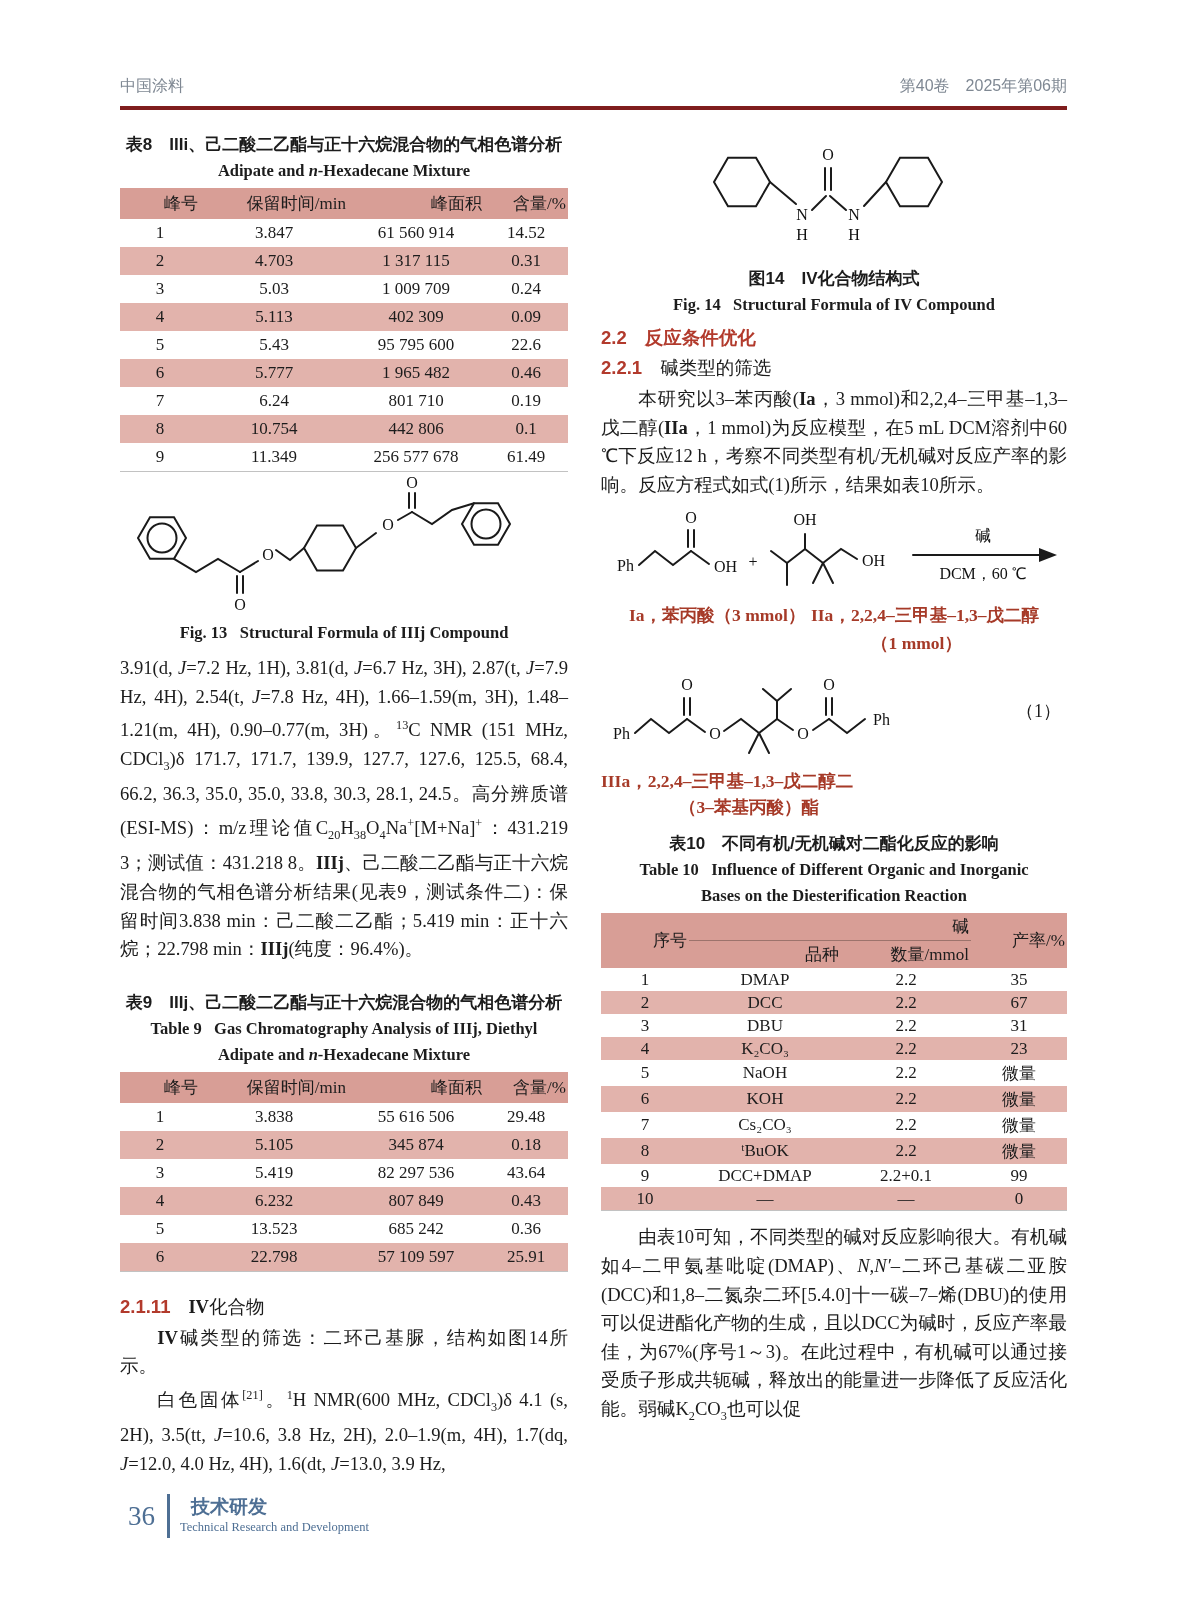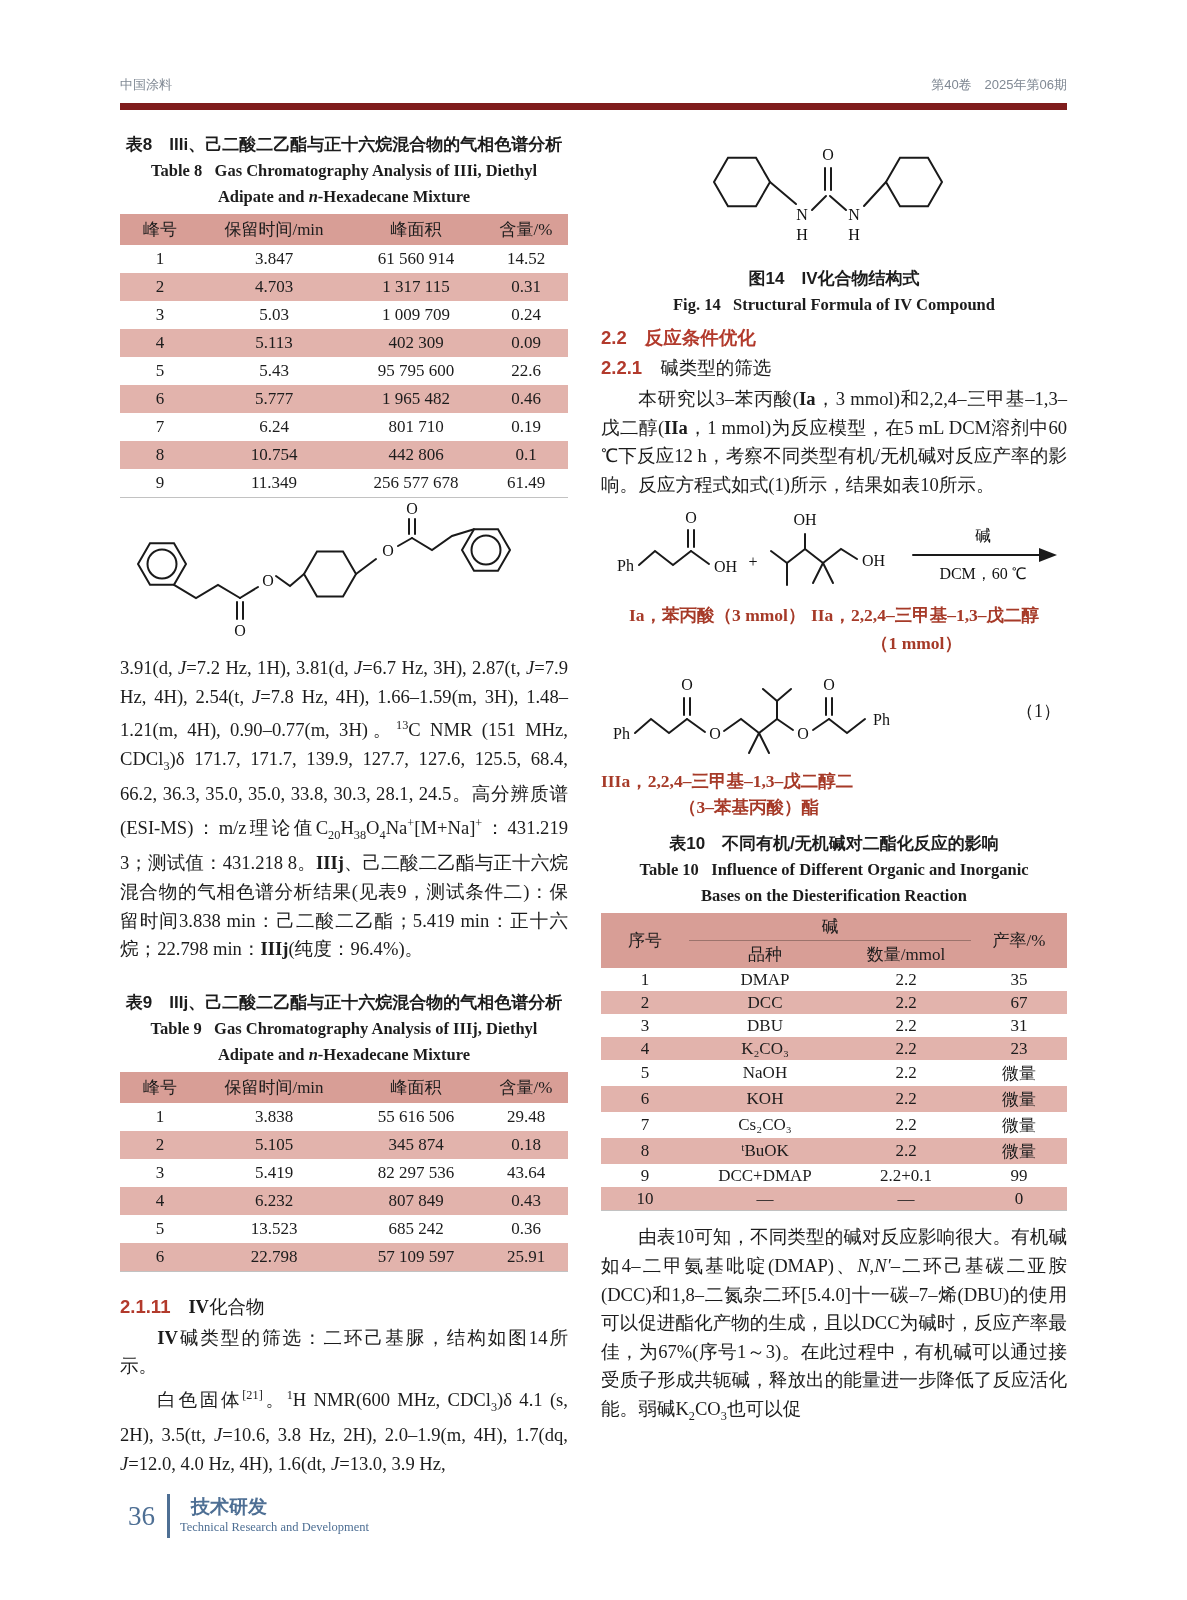--- a/index.html
+++ b/index.html
@@ -1,32 +1,32 @@
 <!DOCTYPE html>
 <html><head>
 <meta charset="utf-8">
 <style>
   html,body{margin:0;padding:0;background:#e8e8e8;}
   .page{position:relative;width:1187px;height:1600px;background:#ffffff;margin:0 auto;
         font-family:"Liberation Serif",serif;color:#1c1c1c;overflow:hidden;}
   
   .pagehead{position:absolute;left:120px;top:76px;width:947px;display:flex;justify-content:space-between;
-            align-items:flex-end;color:#7f8893;font-family:"Liberation Sans",sans-serif;font-size:13px;
-            padding-bottom:9px;border-bottom:7px solid #7f1d1d;}
+            align-items:flex-end;color:#7f8893;font-family:"Liberation Sans",sans-serif;font-size:16px;
+            padding-bottom:9px;border-bottom:4px solid #7f1d1d;}
   
   .colL{position:absolute;left:120px;top:132px;width:448px;}
   .colR{position:absolute;left:601px;top:128px;width:466px;}
   
   .ttl-zh{font-family:"Liberation Sans",sans-serif;font-weight:bold;font-size:17px;text-align:center;
           white-space:pre;line-height:26px;}
   .ttl-en{font-family:"Liberation Serif",serif;font-weight:bold;font-size:16.5px;text-align:center;
           white-space:pre;line-height:26px;}
   
   .dtable{width:100%;border-collapse:collapse;font-size:17px;margin-top:4px;border-bottom:1px solid #c2c2c2;}
-  .dtable th{background:#d89e96;font-weight:normal;padding:4px 2px;text-align:center;}
+  .dtable th{background:#d89e96;font-weight:normal;padding:4px 2px;text-align:right;}
   .dtable td{text-align:center;padding:3px 2px;height:22px;}
   .dtable tbody tr:nth-child(even){background:#e2b3ac;}
   .t10 th{padding:2px 2px;}
   .t10 td{padding:1.5px 2px;height:20px;}
   th.jian{border-bottom:1px solid #9c736c;}
   
   .para{font-size:18.6px;line-height:28.6px;text-align:justify;}
   .ind{text-indent:2em;}
   .b{font-weight:bold;}
   .i{font-style:italic;}
@@ -59,21 +59,20 @@
 <div class="page">
 
   <div class="pagehead">
     <span>中国涂料</span>
     <span>第40卷　2025年第06期</span>
   </div>
 
   <div class="colL">
 
     <div class="ttl-zh">表8　IIIi、己二酸二乙酯与正十六烷混合物的气相色谱分析</div>
-    <div class="ttl-en">Table 8   Gas Chromatography Analysis of IIIi, Diethyl</div>
     <div class="ttl-en"><span>Adipate and </span><span class="i">n</span><span>-Hexadecane Mixture</span></div>
 
     <table class="dtable">
       <colgroup>
           <col style="width:80px">
           <col style="width:148px">
           <col style="width:136px">
           <col style="width:84px">
         </colgroup>
       <thead>
@@ -158,20 +157,21 @@
         <text x="268" y="54" text-anchor="middle">O</text>
         <line class="bond" x1="278" y1="44" x2="292" y2="36"></line>
         <line class="bond" x1="289" y1="32" x2="289" y2="17"></line>
         <line class="bond" x1="295" y1="32" x2="295" y2="17"></line>
         <text x="292" y="12" text-anchor="middle">O</text>
         <polyline class="bond" points="292,36 312,48 332,34 354,27.2"></polyline>
         <polygon class="bond" points="390,48 378,27.2 354,27.2 342,48 354,68.8 378,68.8"></polygon>
         <circle class="bond" cx="366" cy="48" r="14.5"></circle>
       </svg>
     </div>
+    <div class="ttl-en">Fig. 13   Structural Formula of IIIj Compound</div>
 
     <div class="para" style="margin-top:8px"><span>3.91(d, </span><span class="i">J</span><span>=7.2 Hz, 1H), 3.81(d, </span><span class="i">J</span><span>=6.7 Hz, 3H), 2.87(t, </span><span class="i">J</span><span>=7.9 Hz, 4H), 2.54(t, </span><span class="i">J</span><span>=7.8 Hz, 4H), 1.66–1.59(m, 3H), 1.48–1.21(m, 4H), 0.90–0.77(m, 3H)。</span><span class="sup">13</span><span>C NMR (151 MHz, CDCl</span><span class="sub">3</span><span>)δ 171.7, 171.7, 139.9, 127.7, 127.6, 125.5, 68.4, 66.2, 36.3, 35.0, 35.0, 33.8, 30.3, 28.1, 24.5。高分辨质谱(ESI-MS)：m/z理论值C</span><span class="sub">20</span><span>H</span><span class="sub">38</span><span>O</span><span class="sub">4</span><span>Na</span><span class="sup">+</span><span>[M+Na]</span><span class="sup">+</span><span>：431.219 3；测试值：431.218 8。</span><span class="b">IIIj</span><span>、己二酸二乙酯与正十六烷混合物的气相色谱分析结果(见表9，测试条件二)：保留时间3.838 min：己二酸二乙酯；5.419 min：正十六烷；22.798 min：</span><span class="b">IIIj</span><span>(纯度：96.4%)。</span></div>
 
     <div class="ttl-zh" style="margin-top:26px">表9　IIIj、己二酸二乙酯与正十六烷混合物的气相色谱分析</div>
     <div class="ttl-en">Table 9   Gas Chromatography Analysis of IIIj, Diethyl</div>
     <div class="ttl-en"><span>Adipate and </span><span class="i">n</span><span>-Hexadecane Mixture</span></div>
 
     <table class="dtable">
       <colgroup>
           <col style="width:80px">

